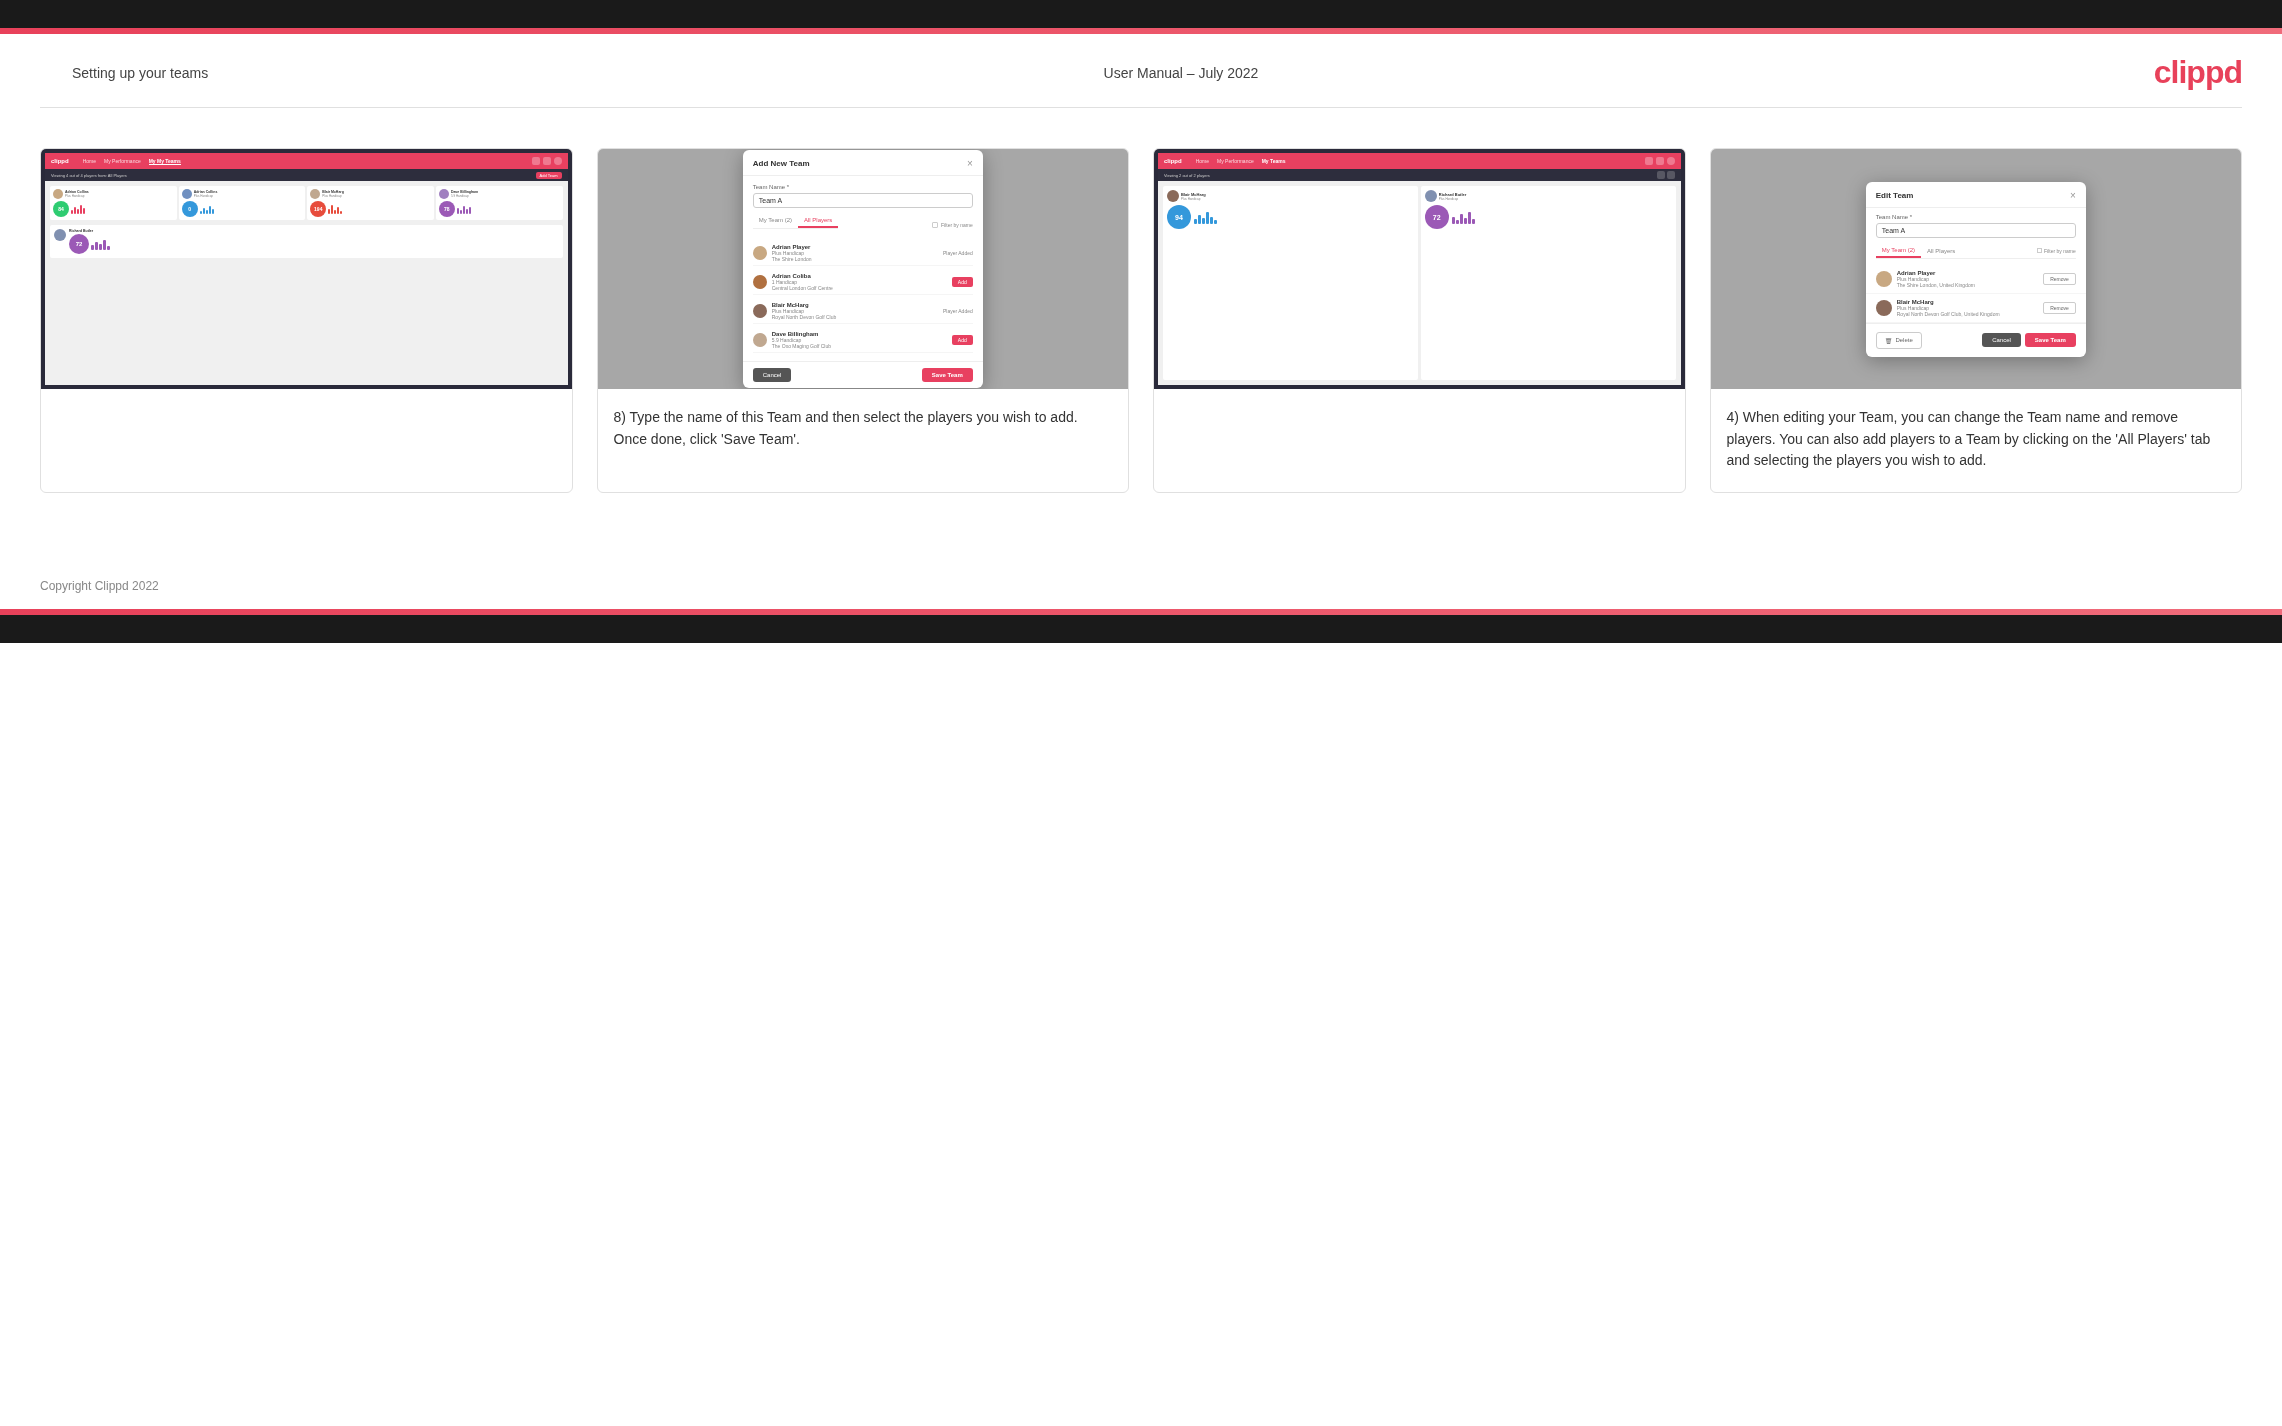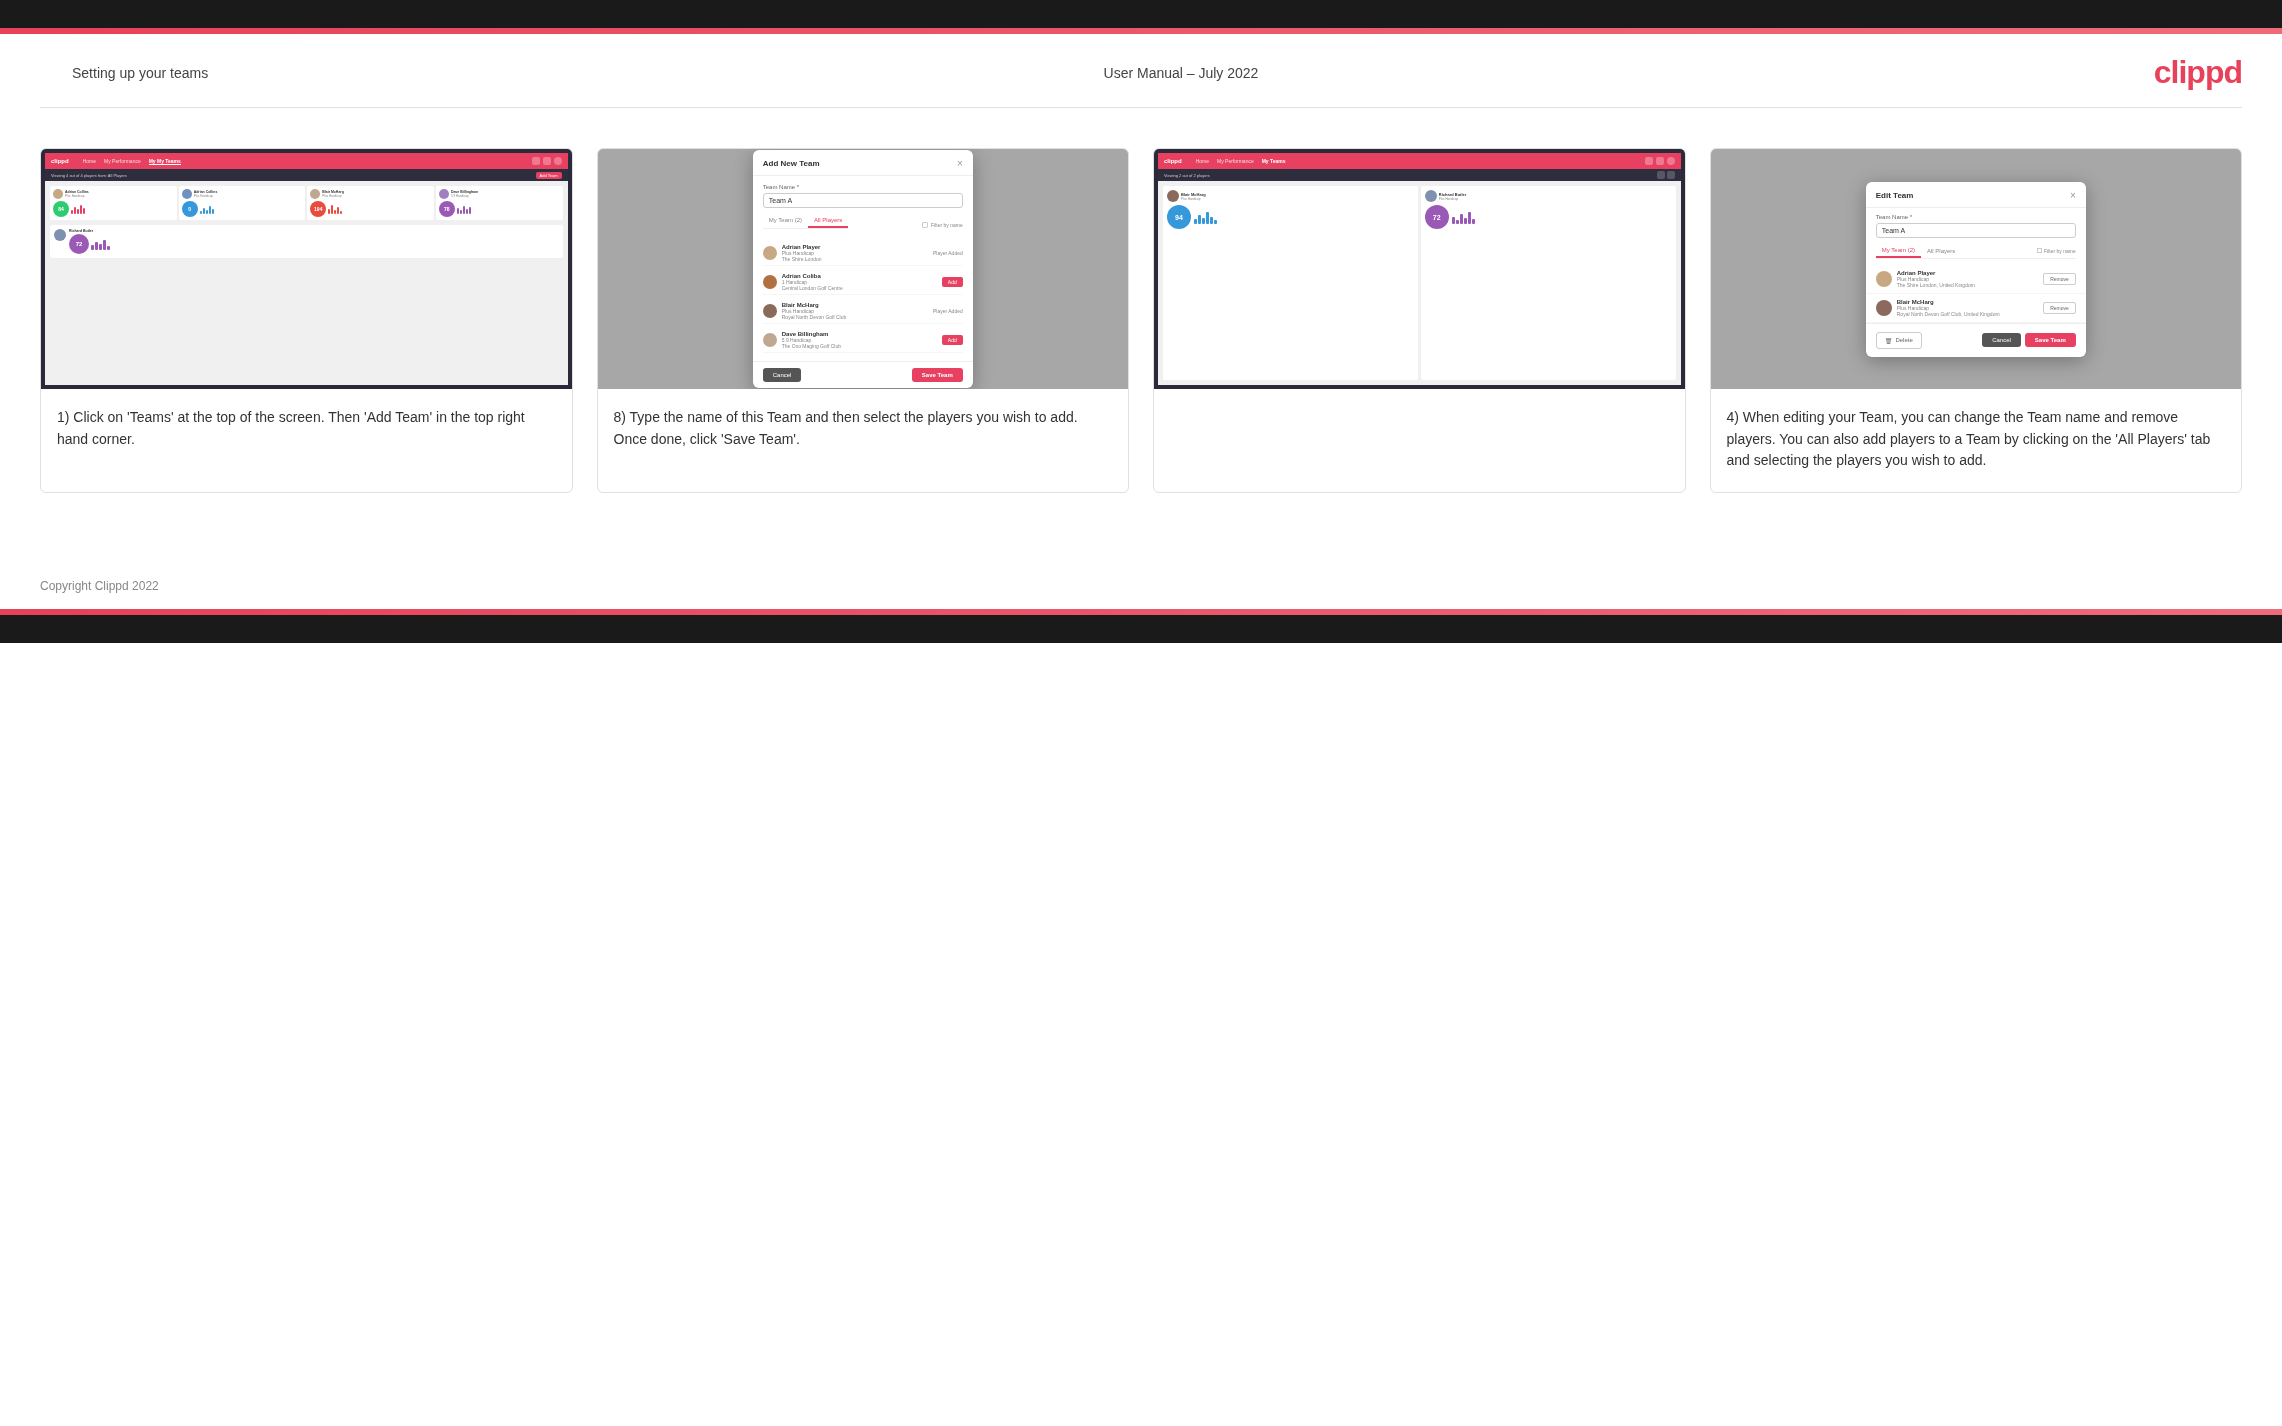--- a/index.html
+++ b/index.html
@@ -127,21 +127,21 @@
     .ss2 {
       background: rgba(0,0,0,0.3);
       display: flex;
       align-items: center;
       justify-content: center;
       height: 100%;
     }
     .modal {
       background: white;
       border-radius: 6px;
-      width: 220px;
+      width: 240px;
       box-shadow: 0 4px 20px rgba(0,0,0,0.3);
       overflow: hidden;
     }
     .modal-header {
       display: flex;
       justify-content: space-between;
       align-items: center;
       padding: 8px 10px 6px 10px;
       border-bottom: 1px solid #eee;
     }
@@ -468,21 +468,20 @@
                         <div style="width:3px;height:4px;background:#9b59b6;border-radius:1px;"></div>
                       </div>
                     </div>
                   </div>
                 </div>
               </div>
             </div>
           </div>
         </div>
       </div>
-      <div class="card-text">1) Click on 'Teams' at the top of the screen. Then 'Add Team' in the top right hand corner.</div>
     </div>
 
     <div class="card">
       <div class="card-screenshot">
         <div class="ss2">
           <div class="modal">
             <div class="modal-header">
               <span class="modal-title">Add New Team</span>
               <span class="modal-close">×</span>
             </div>

